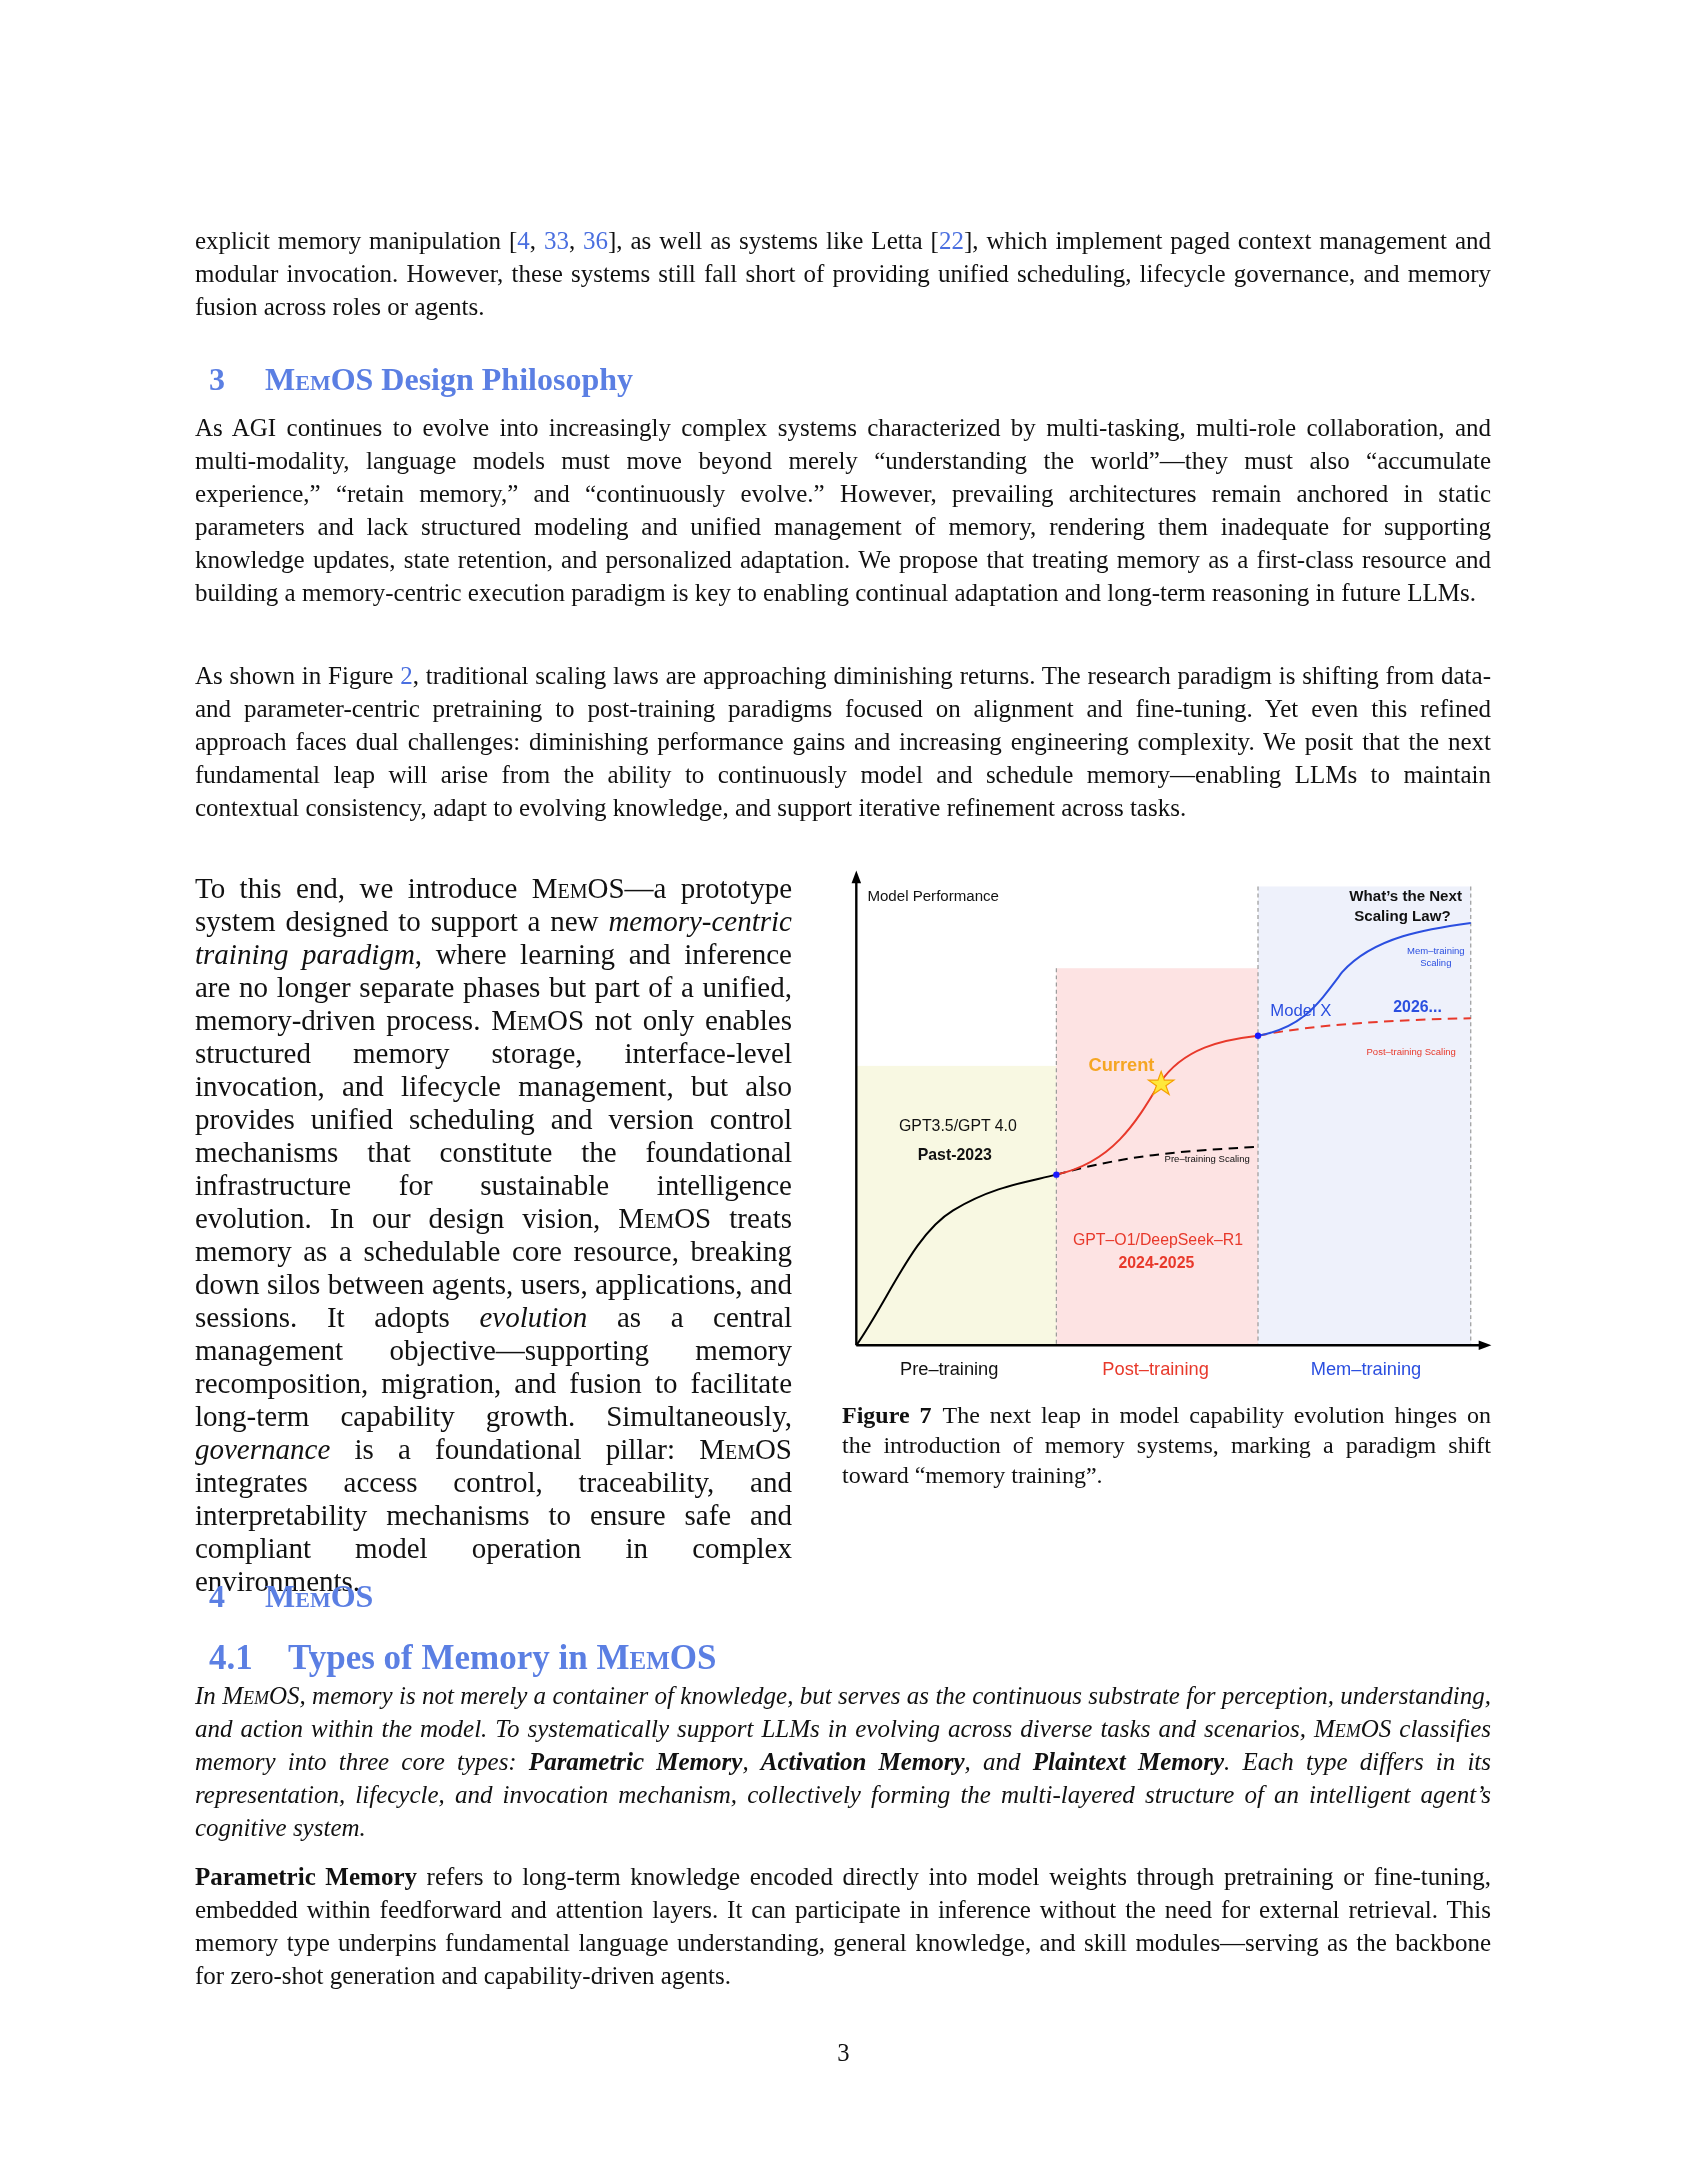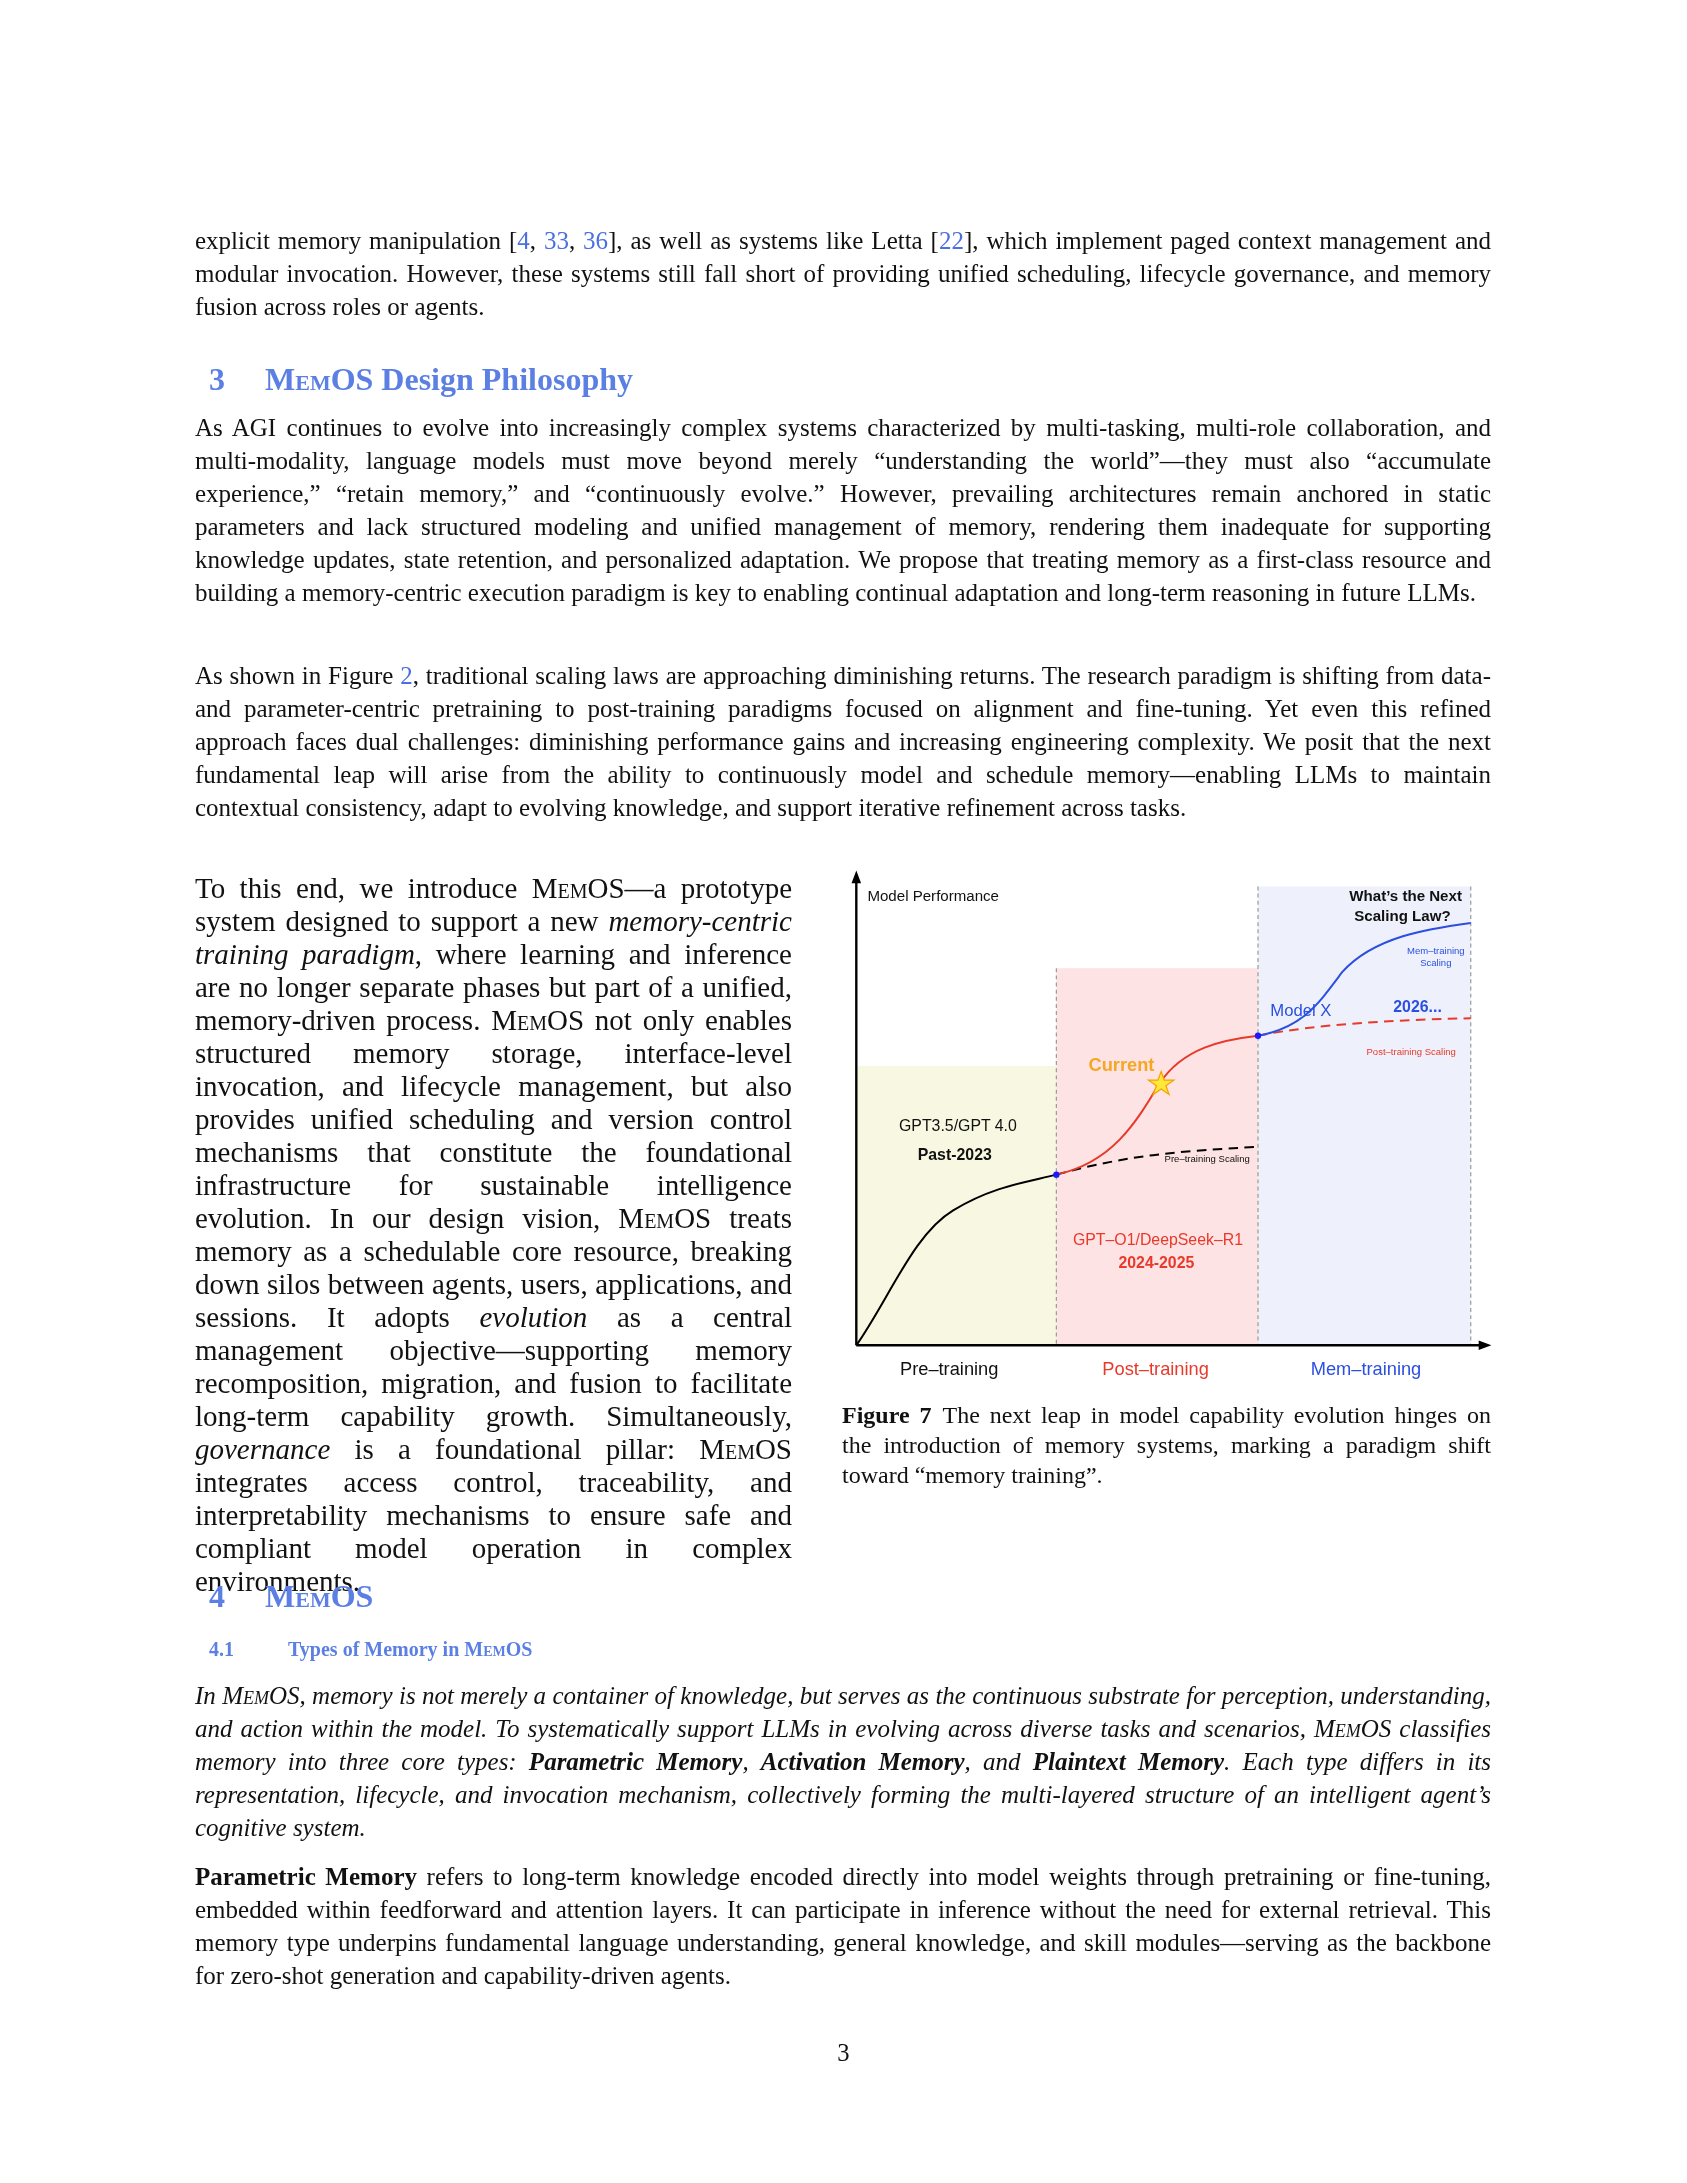--- a/index.html
+++ b/index.html
@@ -6,21 +6,21 @@
   body { width: 1687px; height: 2183px; position: relative; overflow: hidden;
          font-family: "Liberation Serif", "DejaVu Serif", serif; color: #111; }
   .block { position: absolute; left: 195px; width: 1296px; font-size: 25px; line-height: 33px;
            text-align: justify; }
   .block p { margin: 0; }
   .cite { color: #4a6fe0; }
   .sc { font-variant: small-caps; }
   h2, h3 { position: absolute; left: 195px; margin: 14px; color: #5b7fe3; font-weight: bold;
            font-family: "Liberation Serif", "DejaVu Serif", serif; }
   h2 { font-size: 32px; }
-  h3 { font-size: 20px; }
+  h3 { font-size: 35px; }
   .num { display: inline-block; width: 56px; }
   .num3 { display: inline-block; width: 79px; }
   .left-col { position: absolute; left: 195px; width: 597px; top: 872px; font-size: 29px;
               line-height: 33px; text-align: justify; }
   .left-col p { margin: 0; }
   .figure { position: absolute; left: 842px; top: 869px; width: 651px; height: 516px; }
   .caption { position: absolute; left: 842px; top: 1400px; width: 649px; font-size: 24px;
              line-height: 30px; text-align: justify; }
   .caption b { margin-right: 11px; }
   .page-num { position: absolute; top: 2039px; left: 0; width: 1687px; text-align: center; font-size: 24.6px; }

